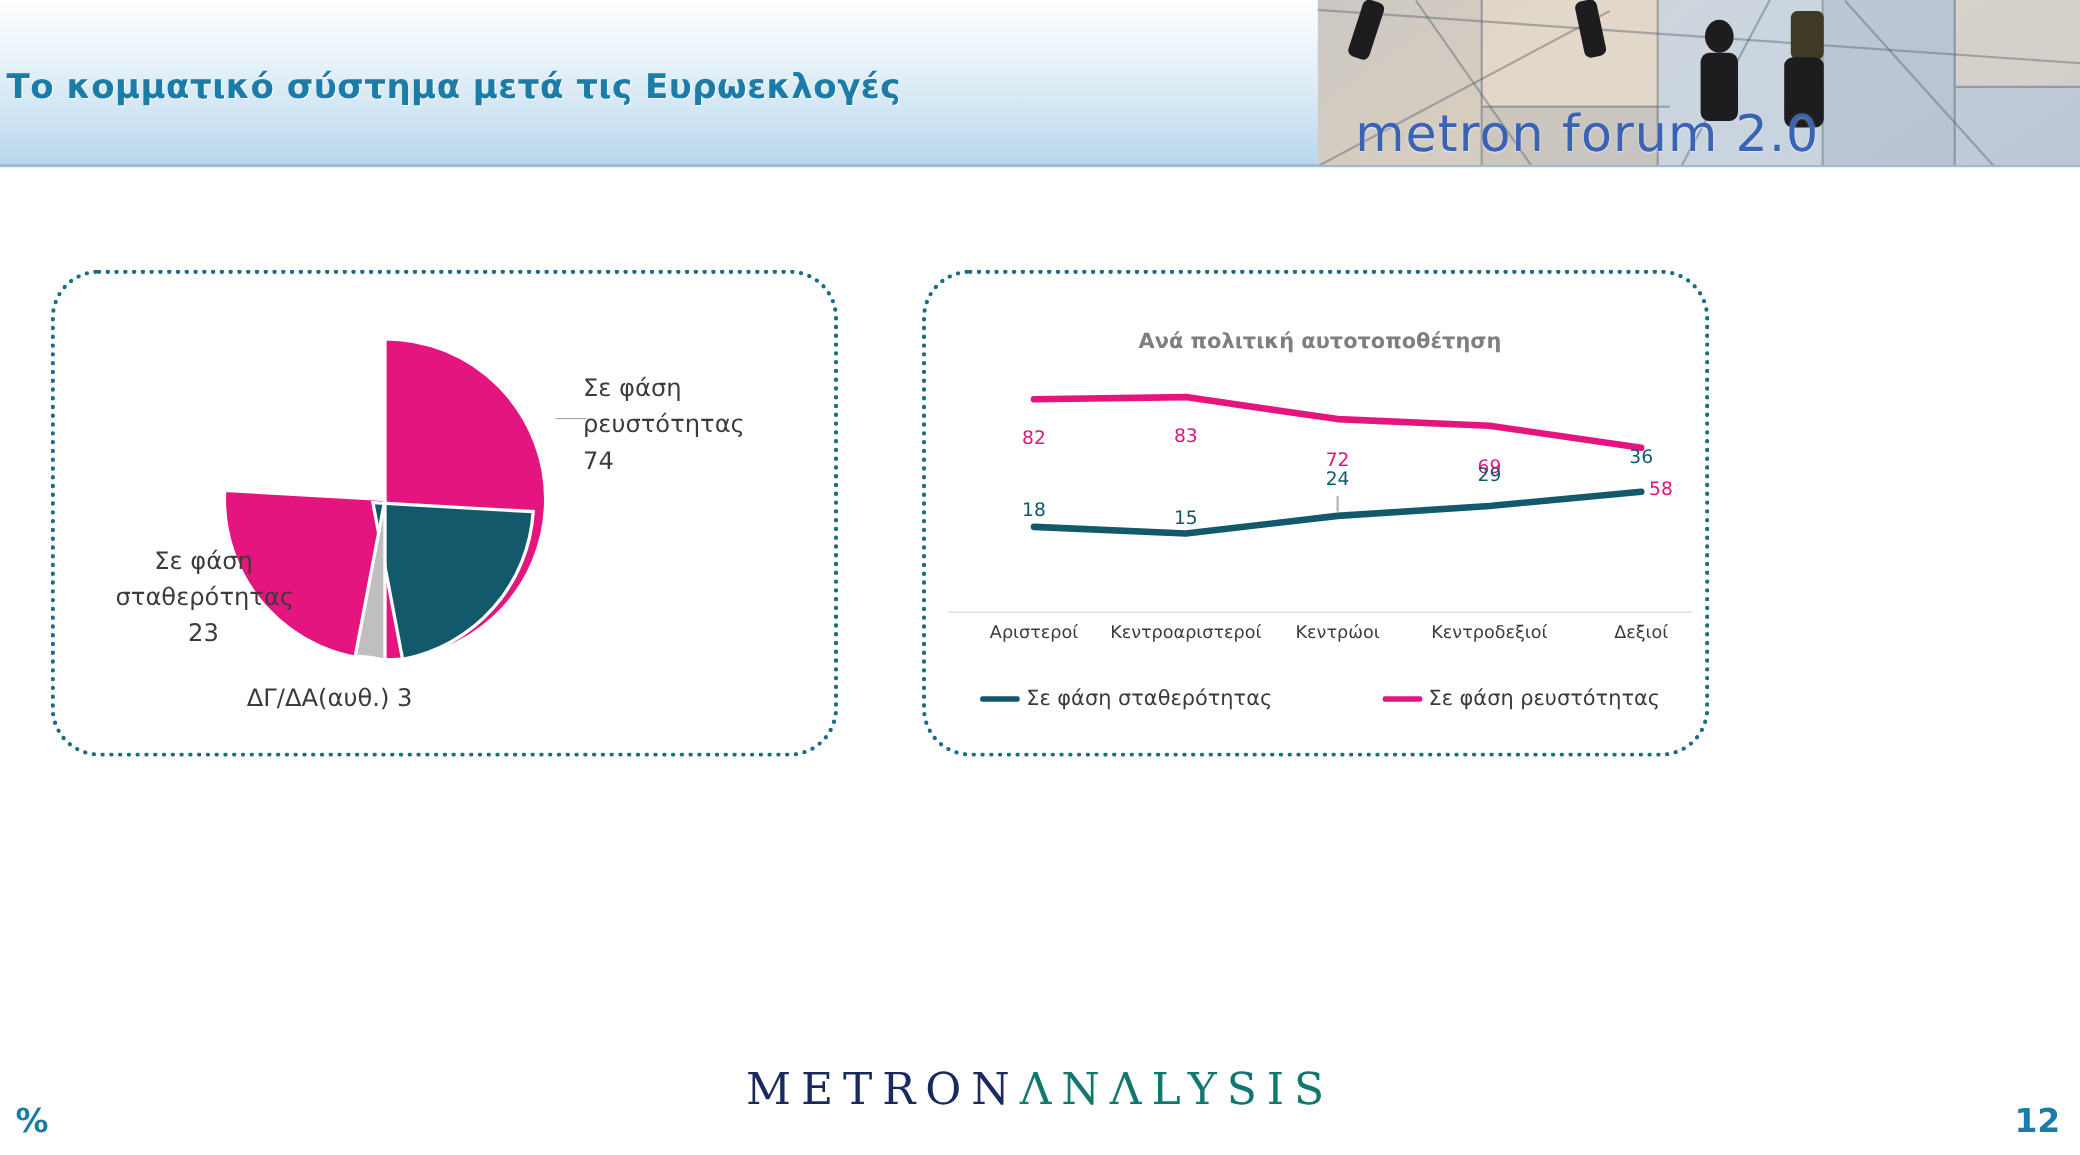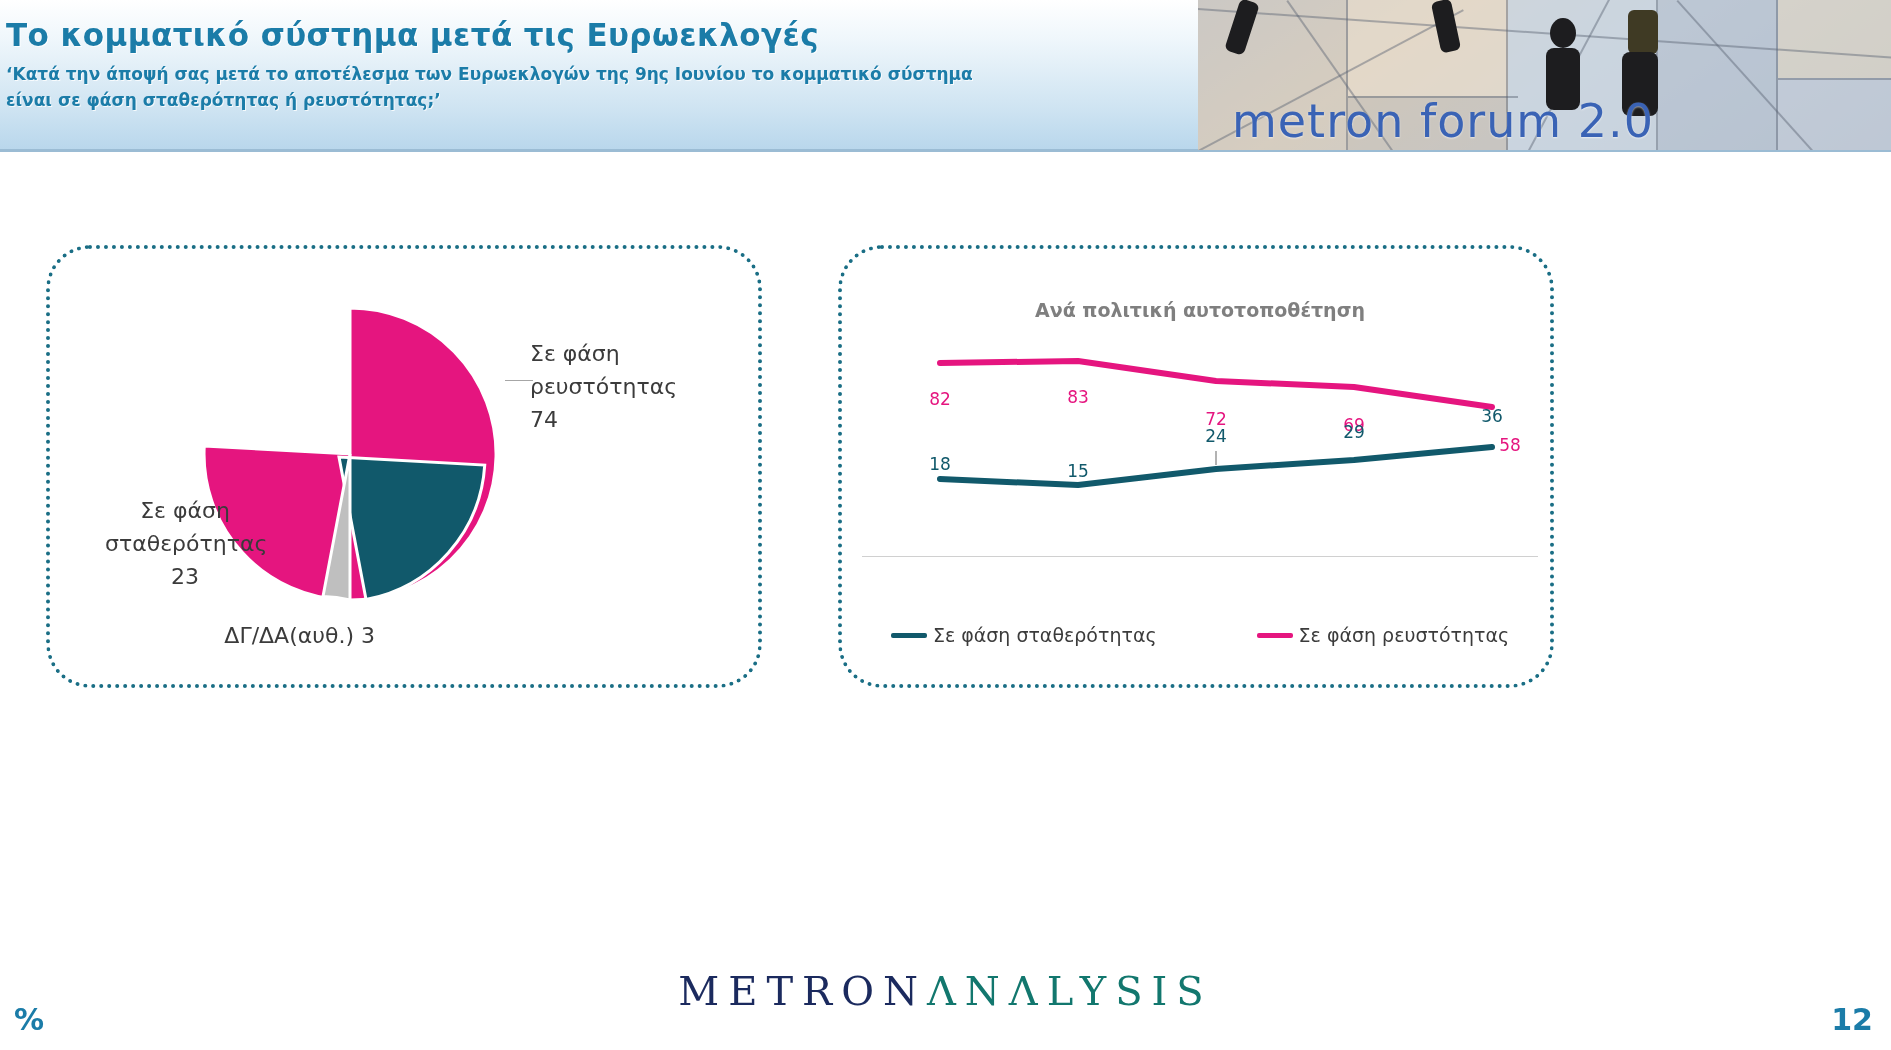--- a/index.html
+++ b/index.html
@@ -20,20 +20,21 @@
   }
   #header-text {
     position:absolute; left:6px; top:18px; width:1180px;
   }
   #title {
     font-family:"DejaVu Sans","Liberation Sans",sans-serif;
     font-size:31px; font-weight:bold; color:#1b7ca8;
     letter-spacing:0.4px; line-height:1.1;
     text-shadow:1px 1px 0 rgba(255,255,255,0.85);
     white-space:nowrap;
+    margin-top:44px;
   }
   #subtitle {
     margin-top:9px;
     font-family:"DejaVu Sans","Liberation Sans",sans-serif;
     font-size:17px; font-weight:bold; color:#1b7ca8;
     line-height:1.55;
     text-shadow:1px 1px 0 rgba(255,255,255,0.8);
     max-width:1160px;
   }
   #subtitle .l2 { display:block; }
@@ -143,24 +144,20 @@
   }
   #brand .metron { color:#1b2a5e; font-weight:500; }
   #brand .analysis { color:#12776e; font-weight:500; }
 </style>
 </head>
 <body>
 
 <div id="header">
   <div id="header-text">
     <div id="title">Το κομματικό σύστημα μετά τις Ευρωεκλογές</div>
-    <div id="subtitle">
-      <span class="l2">‘Κατά την άποψή σας μετά το αποτέλεσμα των Ευρωεκλογών της 9ης Ιουνίου το κομματικό σύστημα</span>
-      <span class="l2">είναι σε φάση σταθερότητας ή ρευστότητας;’</span>
-    </div>
   </div>
 
   <div id="header-logo">
 
     <div class="facet" style="left:0px;   top:0px;   width:150px; height:150px; background:rgba(200,190,175,0.55);"></div>
     <div class="facet" style="left:150px; top:0px;   width:160px; height:96px;  background:rgba(226,214,196,0.75);"></div>
     <div class="facet" style="left:150px; top:96px;  width:160px; height:54px;  background:rgba(190,182,170,0.6);"></div>
     <div class="facet" style="left:310px; top:0px;   width:150px; height:150px; background:rgba(198,210,222,0.75);"></div>
     <div class="facet" style="left:460px; top:0px;   width:120px; height:150px; background:rgba(176,190,205,0.7);"></div>
     <div class="facet" style="left:580px; top:0px;   width:113px; height:78px;  background:rgba(214,206,192,0.7);"></div>
@@ -241,20 +238,27 @@
 
       <div class="dlabel teal" style="left:78px;  top:110px;">18</div>
       <div class="dlabel teal" style="left:216px; top:117px;">15</div>
       <div class="dlabel teal" style="left:354px; top:82px;">24</div>
       <div class="dlabel teal" style="left:492px; top:78px;">29</div>
       <div class="dlabel teal" style="left:630px; top:62px;">36</div>
     </div>
 
     <div id="axis-line"></div>
 
+    <div id="xaxis">
+      <div class="xtick" style="left:78px;">Αριστεροί</div>
+      <div class="xtick" style="left:216px;">Κεντροαριστεροί</div>
+      <div class="xtick" style="left:354px;">Κεντρώοι</div>
+      <div class="xtick" style="left:492px;">Κεντροδεξιοί</div>
+      <div class="xtick" style="left:630px;">Δεξιοί</div>
+    </div>
 
     <div id="legend">
       <div class="legend-item">
         <span class="legend-swatch" style="background:#11596b;"></span>
         <span class="legend-label">Σε φάση σταθερότητας</span>
       </div>
       <div class="legend-item">
         <span class="legend-swatch" style="background:#e5157f;"></span>
         <span class="legend-label">Σε φάση ρευστότητας</span>
       </div>

